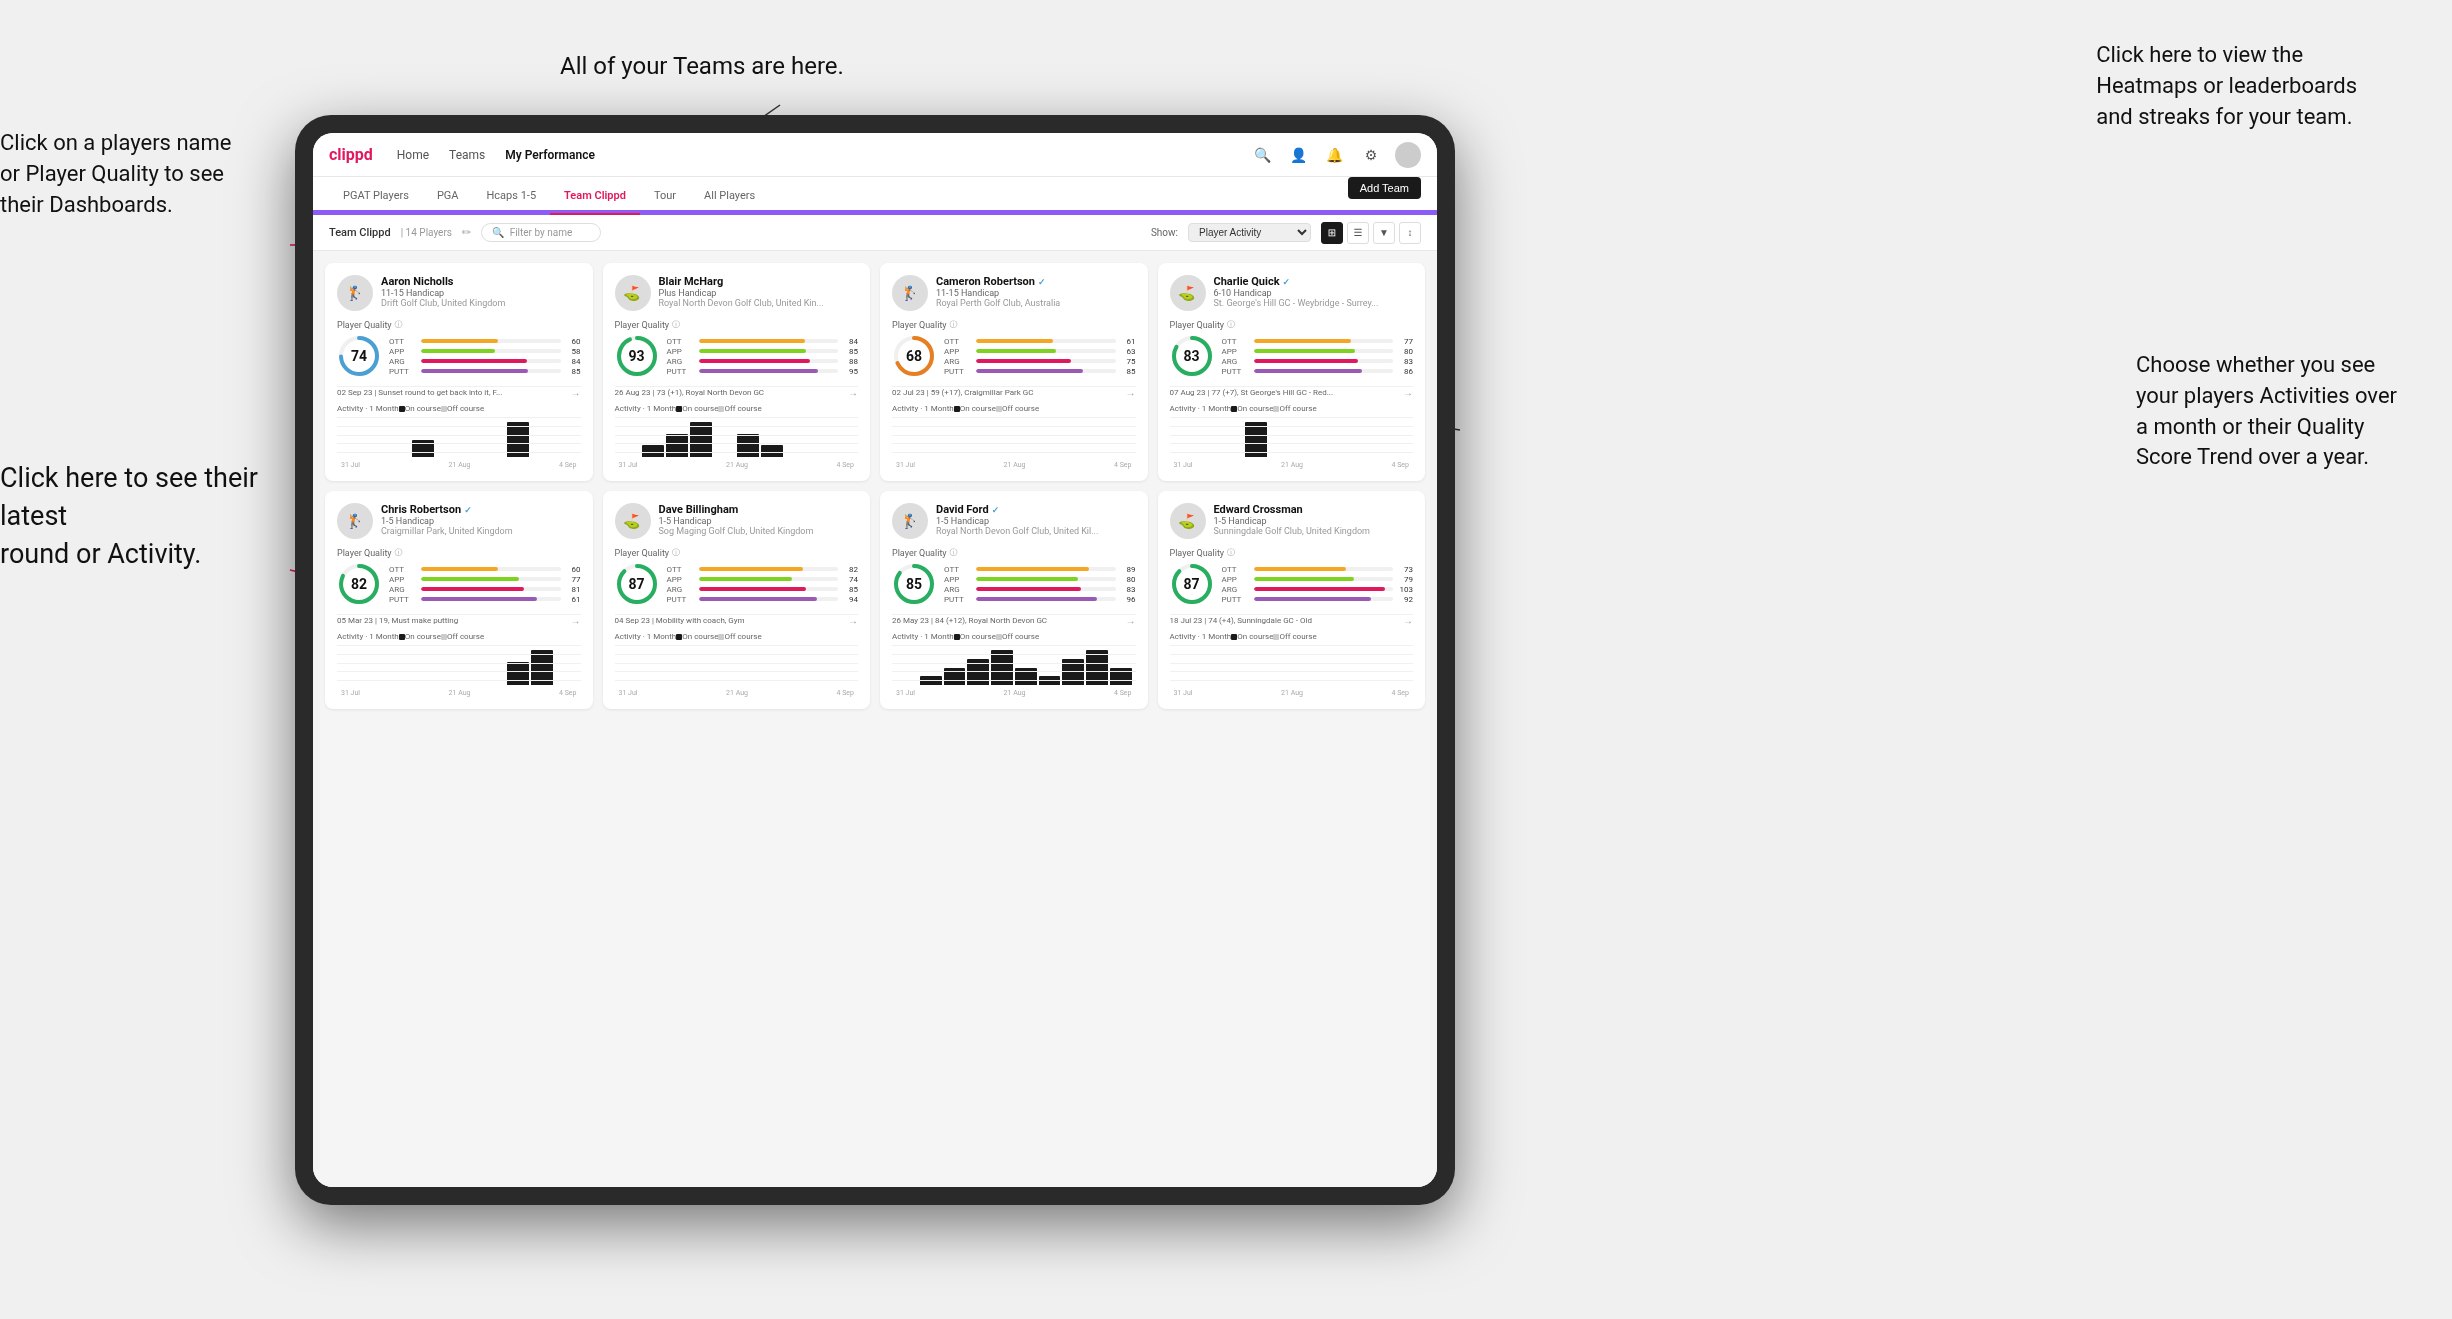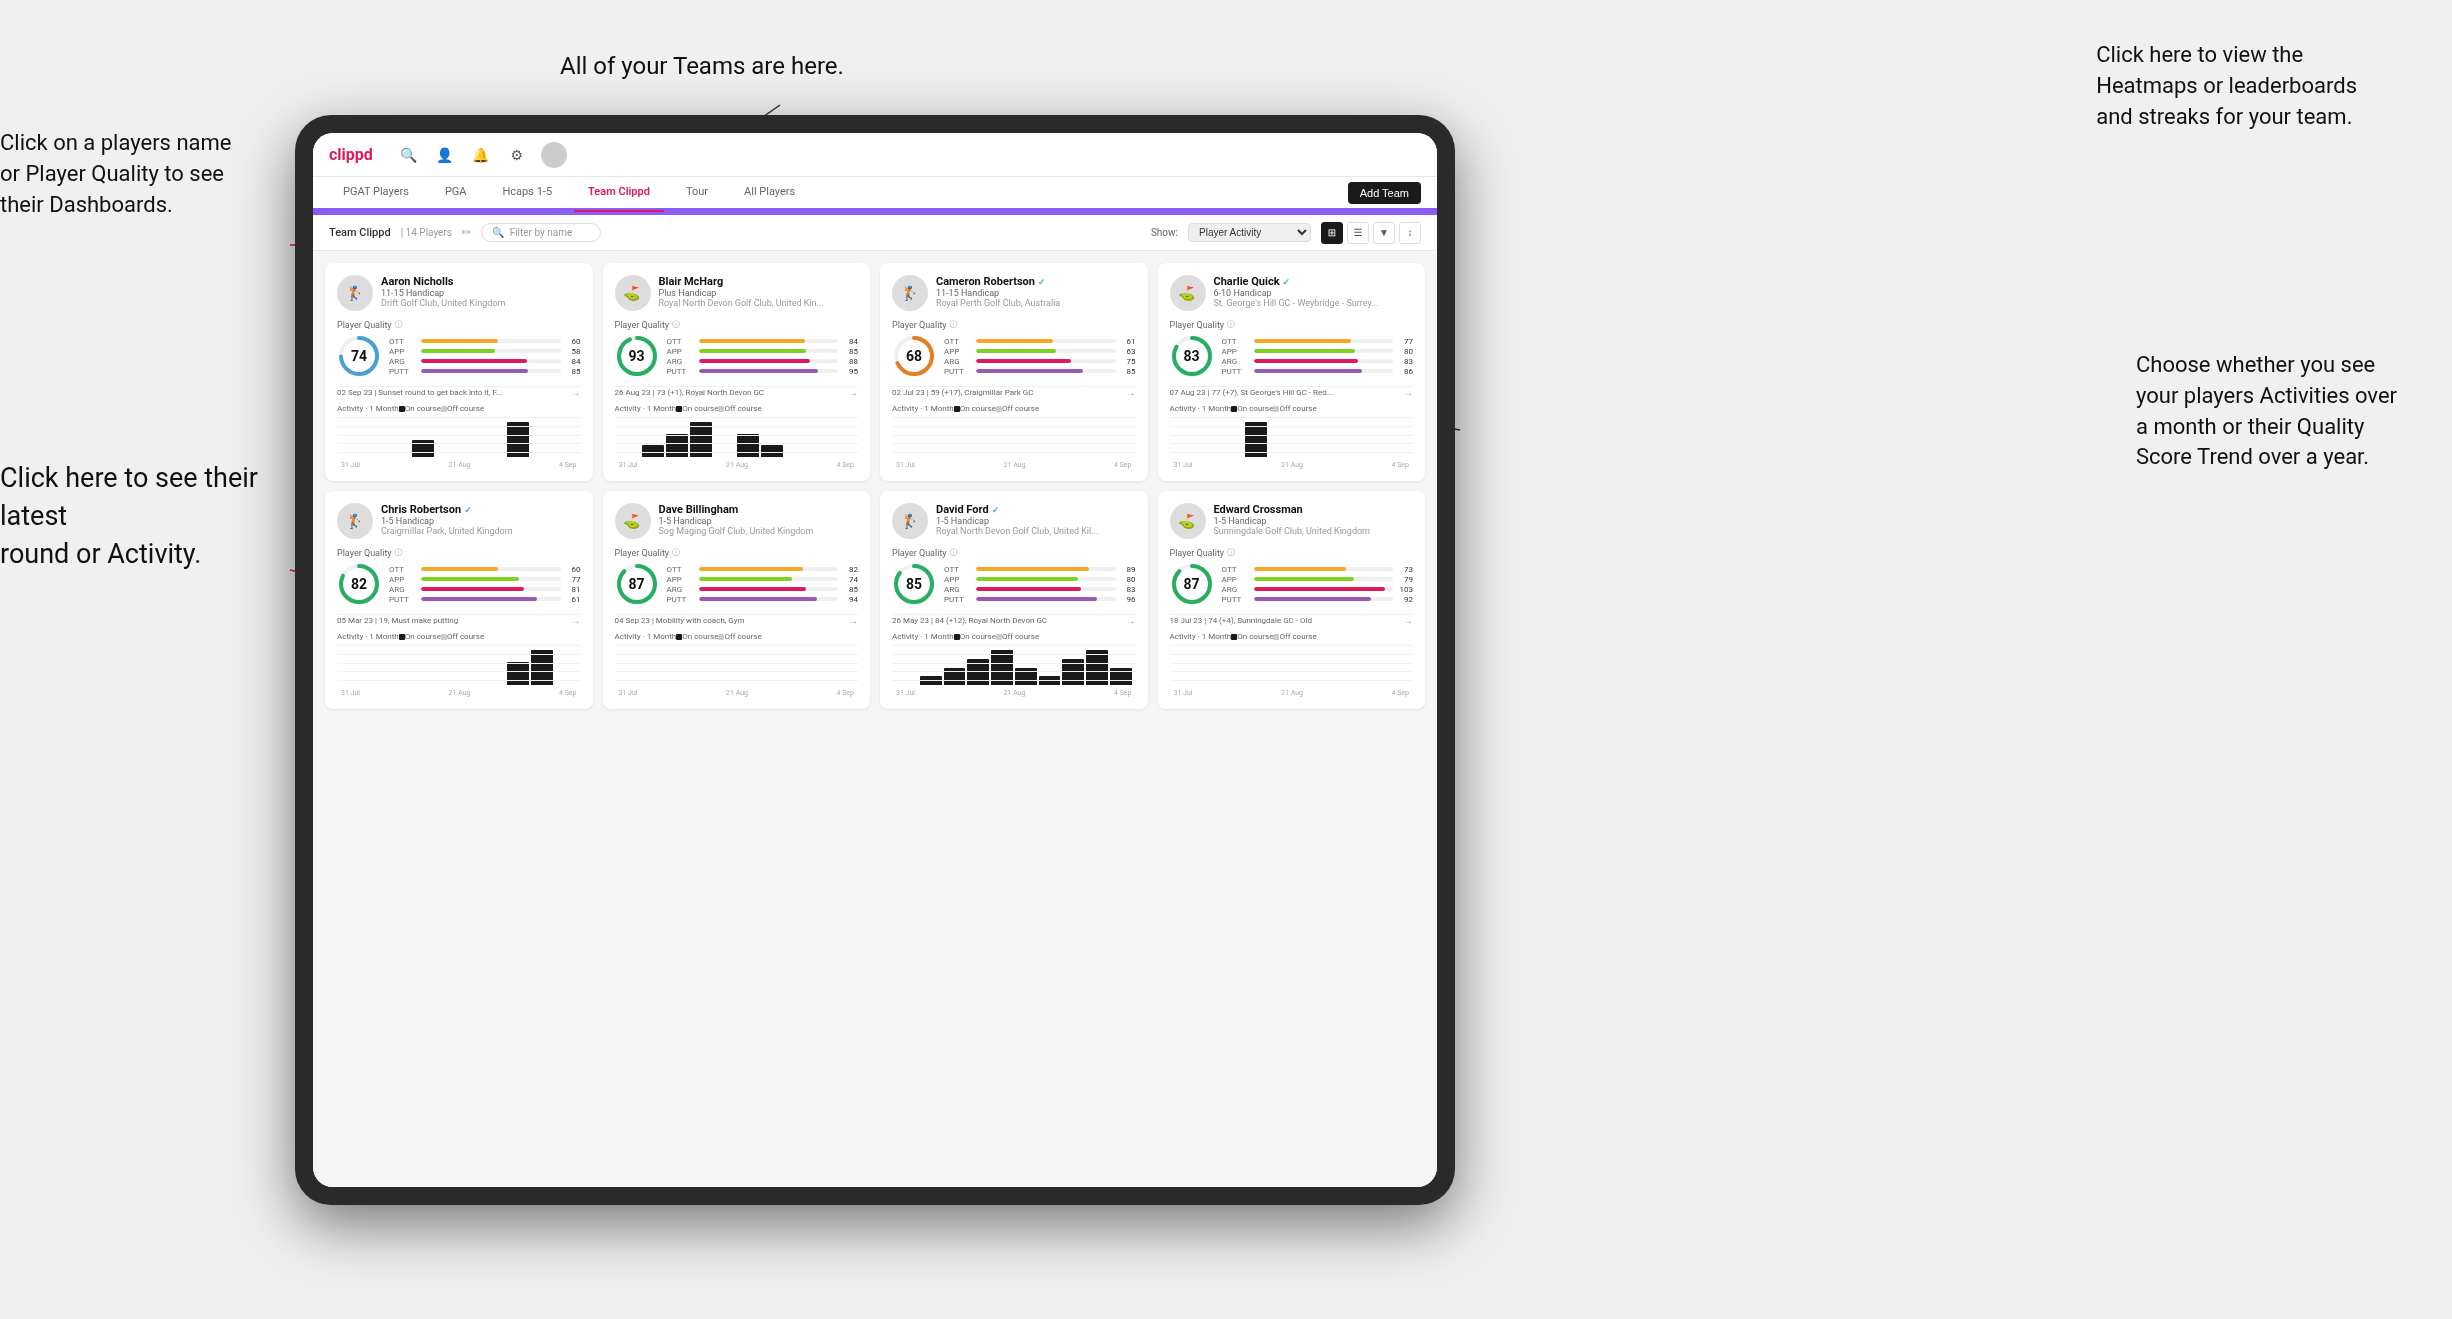--- a/index.html
+++ b/index.html
@@ -98,27 +98,27 @@
       width: 26px;
       height: 26px;
       border-radius: 50%;
       background: #ccc;
       cursor: pointer;
     }
 
     
     .subnav {
       background: #fff;
-      border-bottom: 7px solid #8b5cf6;
+      border-bottom: 5px solid #8b5cf6;
       padding: 0 16px;
       display: flex;
-      align-items: center;
+      align-items: flex-start;
       height: 38px;
       flex-shrink: 0;
-      gap: 8px;
+      gap: 0;
     }
 
     .subnav-tab {
       font-size: 11px;
       color: #666;
       padding: 0 14px;
       height: 38px;
       display: flex;
       align-items: center;
       cursor: pointer;
@@ -478,20 +478,25 @@
 
 <div class="annotation" style="position:absolute; top:460px; left:0px; font-size:27px; max-width:280px;">Click here to see their latest<br>round or Activity.</div>
 
 <div class="annotation" style="position:absolute; top:350px; right:55px; font-size:22px; text-align:left; max-width:360px;">Choose whether you see<br>your players Activities over<br>a month or their Quality<br>Score Trend over a year.</div>
 
 <div class="tablet">
   <div class="tablet-screen">
 
     <div class="navbar">
       <div class="nav-logo">clippd</div>
+      <div class="nav-links">
+        <div class="nav-link">Home</div>
+        <div class="nav-link">Teams</div>
+        <div class="nav-link active">My Performance</div>
+      </div>
       <div class="nav-icons">
         <div class="nav-icon-btn">🔍</div>
         <div class="nav-icon-btn">👤</div>
         <div class="nav-icon-btn">🔔</div>
         <div class="nav-icon-btn">⚙</div>
         <div class="nav-avatar"></div>
       </div>
     </div>
 
     <div class="subnav">

